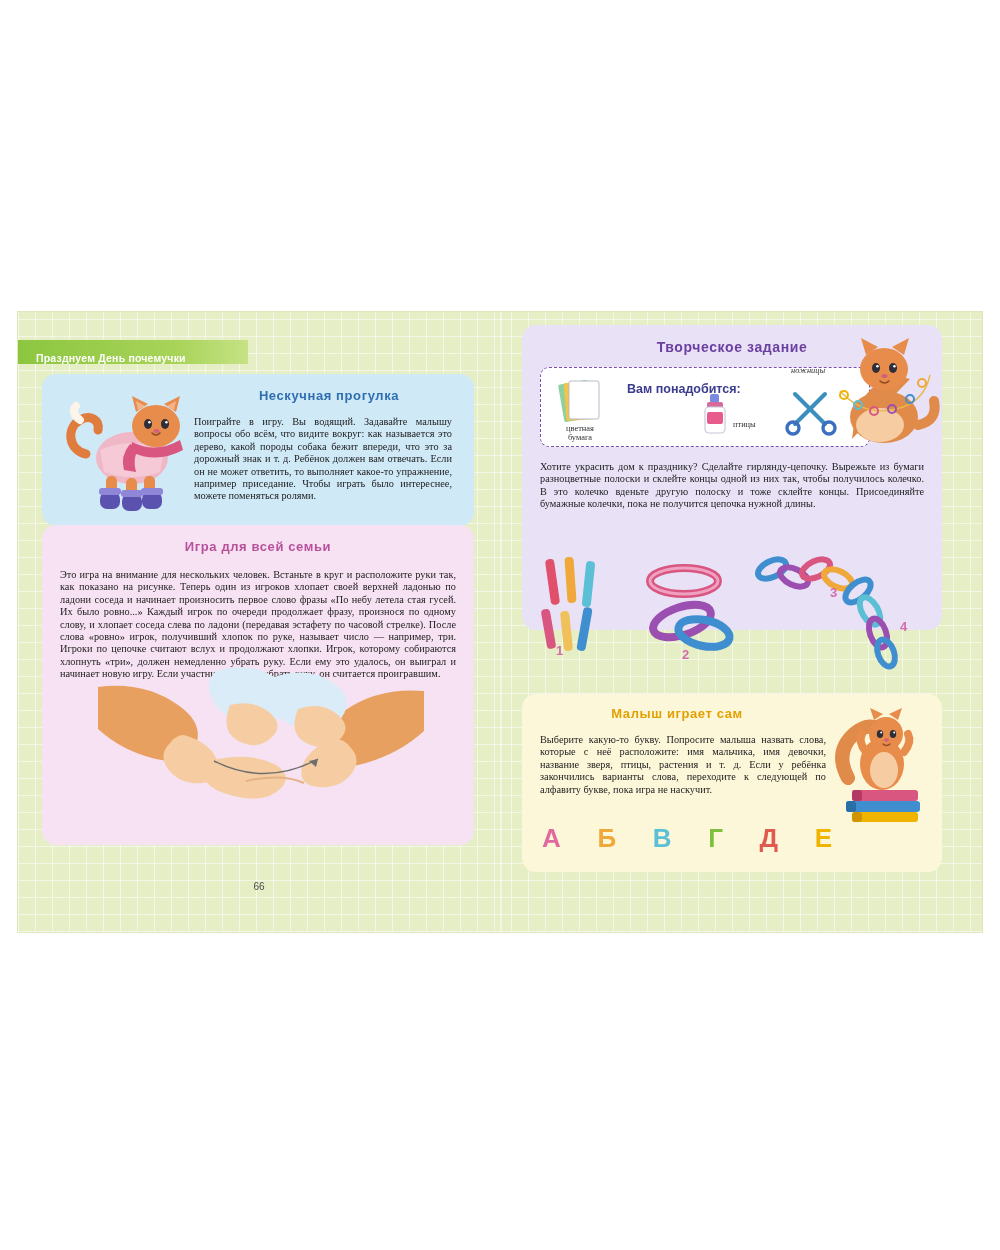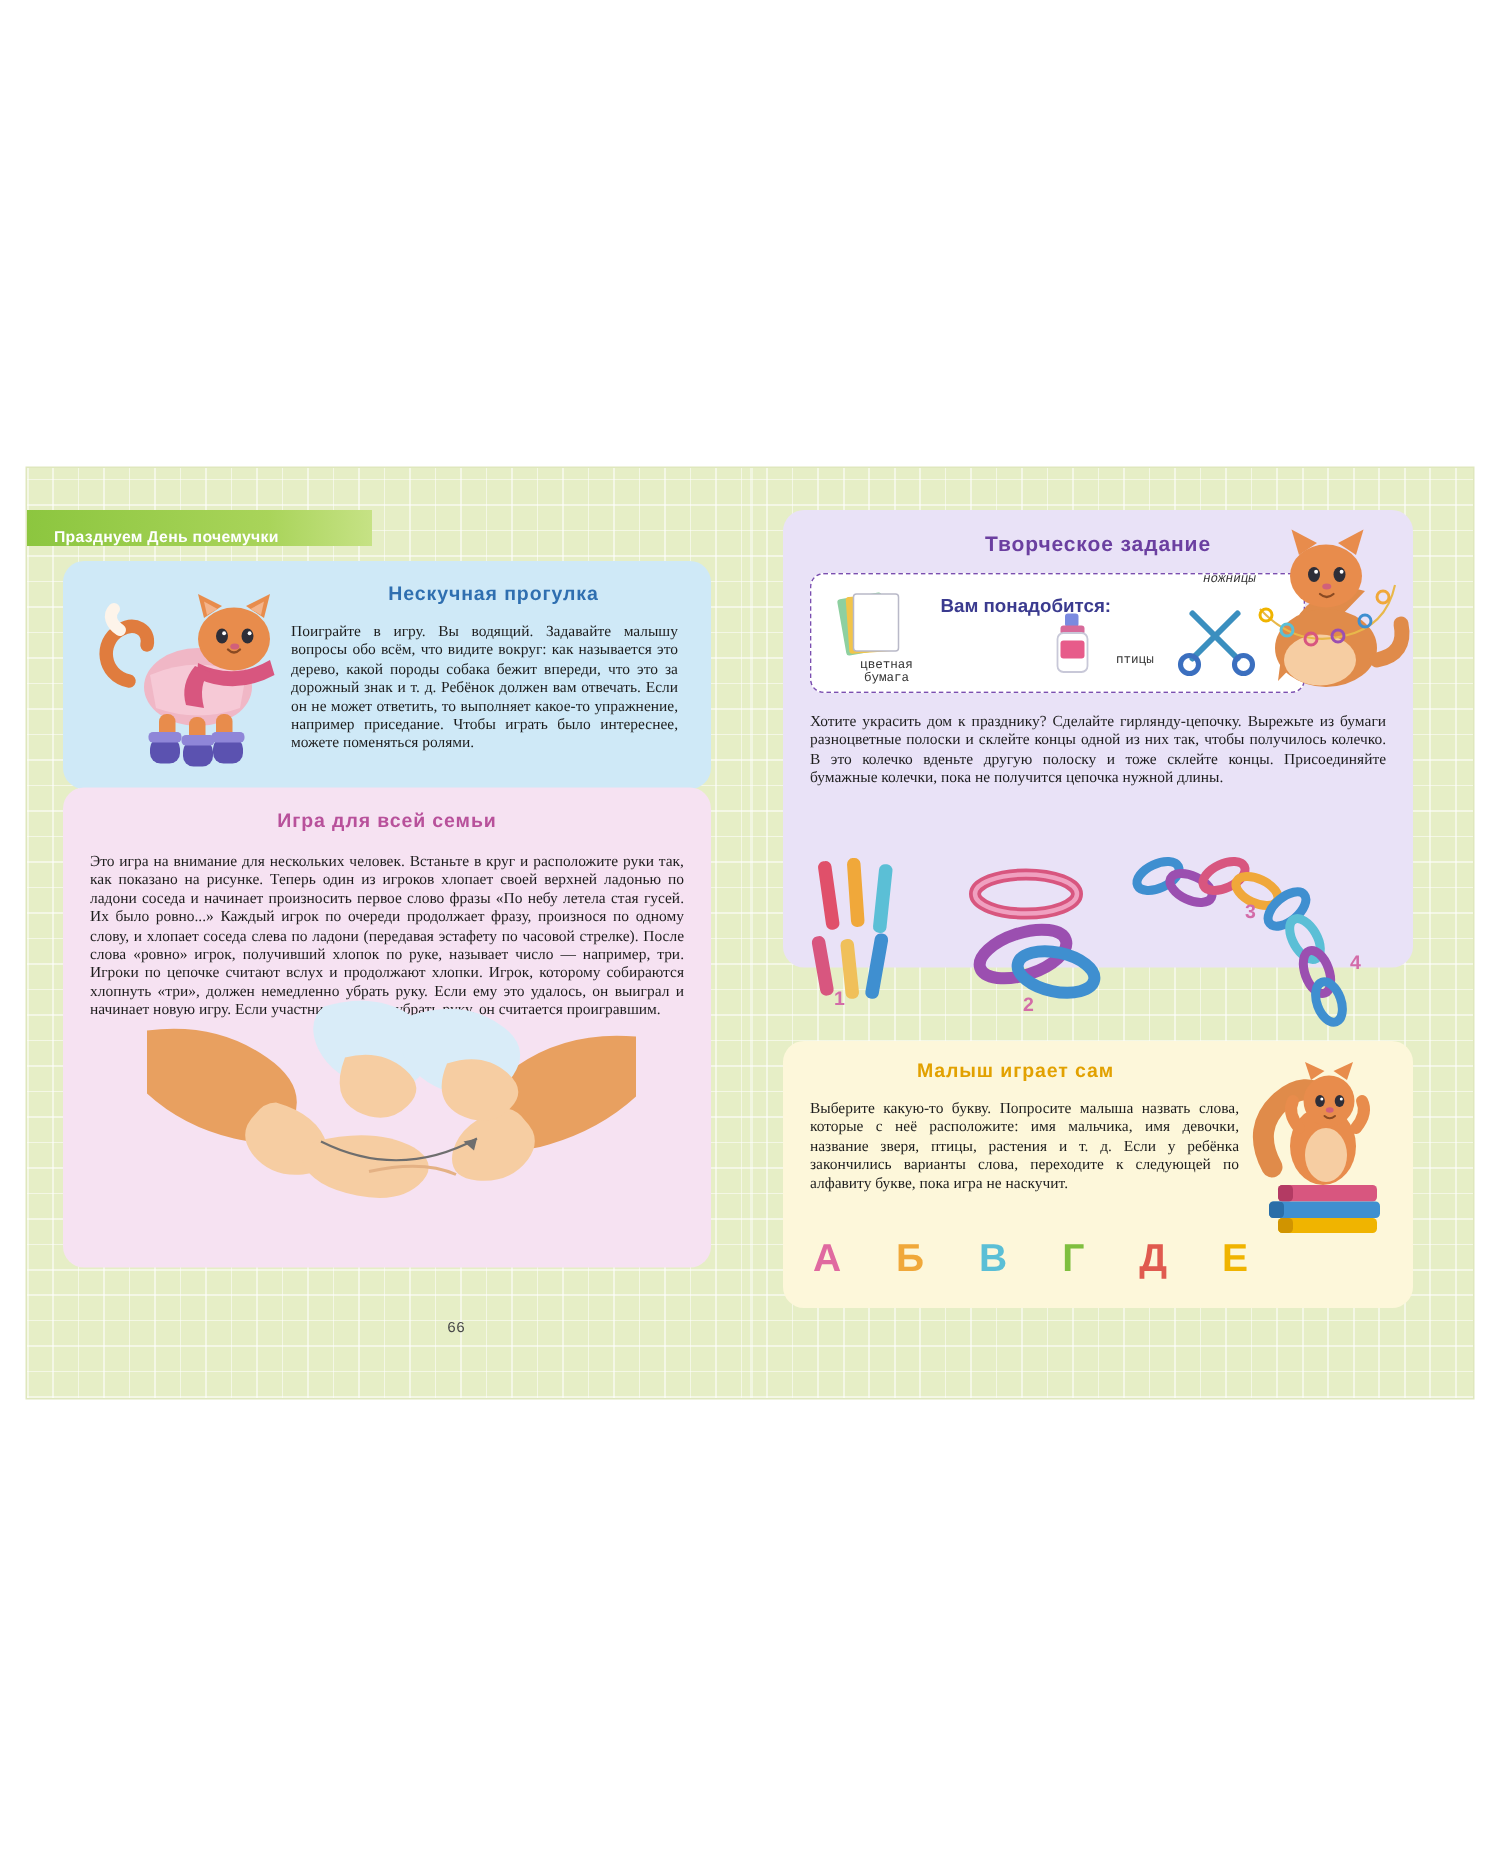--- a/index.html
+++ b/index.html
@@ -47,38 +47,38 @@
   #card-walk .body-text{position:absolute;left:152px;top:42px;width:258px;}
 
   #card-family{left:24px;top:213px;width:432px;height:320px;background:#f6e2f2;}
   #card-family .card-title{color:#b8519b;margin:14px 0 8px 0;}
   #card-family .body-text{position:absolute;left:18px;top:44px;width:396px;}
 
   .illus-hands{position:absolute;left:56px;top:140px;width:326px;height:160px;}
 
   .folio{
     position:absolute;bottom:40px;width:100%;text-align:center;
-    font-family:Liberation Mono, monospace;font-size:10px;color:#4a4a4a;margin-left:45px;
+    font-family:Liberation Sans, sans-serif;font-size:10px;color:#4a4a4a;
   }
 
   
-  #card-craft{left:22px;top:28px;width:420px;height:305px;background:#e9e2f7;}
+  #card-craft{left:22px;top:13px;width:420px;height:305px;background:#e9e2f7;}
   #card-craft .card-title{color:#6b3fa0;margin:14px 0 6px 0;font-size:14px;}
   #card-craft .body-text{position:absolute;left:18px;top:136px;width:384px;}
 
   .need-box{
     position:absolute;left:18px;top:42px;width:328px;height:78px;
     border:1.6px dashed #7b4fb0;border-radius:9px;background:#ffffff;
   }
   .need-label{
     position:absolute;left:86px;top:14px;font-family:"Liberation Sans",sans-serif;
     font-weight:bold;font-size:12.5px;color:#3b3b8f;
   }
   .need-cap{
-    position:absolute;font-family:Liberation Mono, monospace;font-size:8.4px;color:#333;margin-left:11px;
+    position:absolute;font-family:Liberation Serif, serif;font-size:8.4px;color:#333;
   }
 
   #card-self{left:22px;top:382px;width:420px;height:178px;background:#fdf7da;}
   #card-self .card-title{color:#e2a100;margin:12px 0 6px 0;padding-right:110px;}
   #card-self .body-text{position:absolute;left:18px;top:40px;width:286px;}
 
   .alphabet{
     position:absolute;left:20px;top:122px;width:290px;height:44px;
     display:flex;justify-content:space-between;align-items:center;
     font-family:"Liberation Sans",sans-serif;font-weight:bold;font-size:26px;

